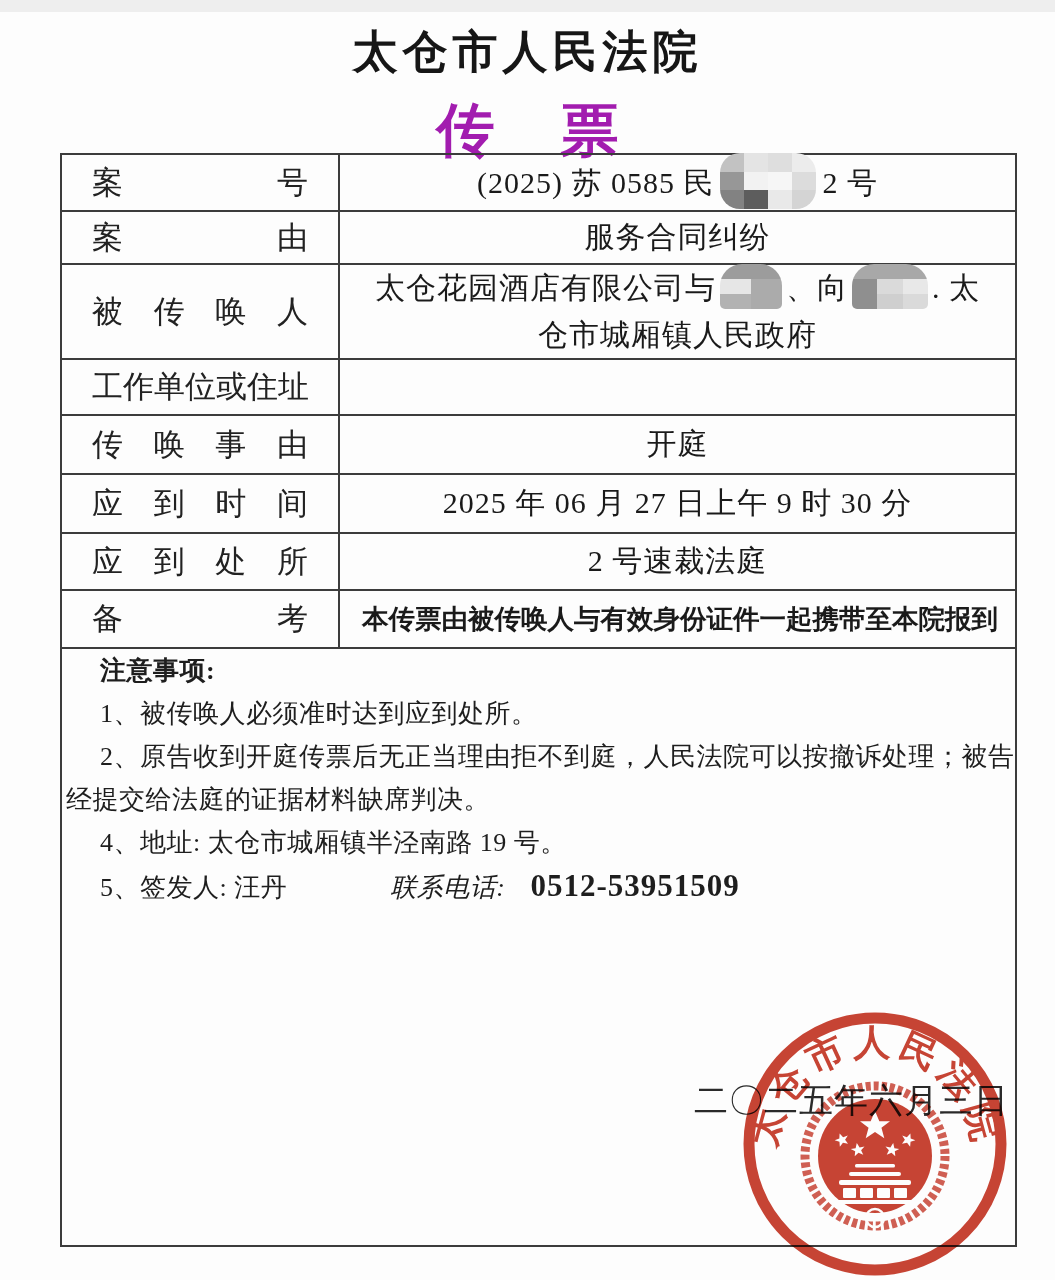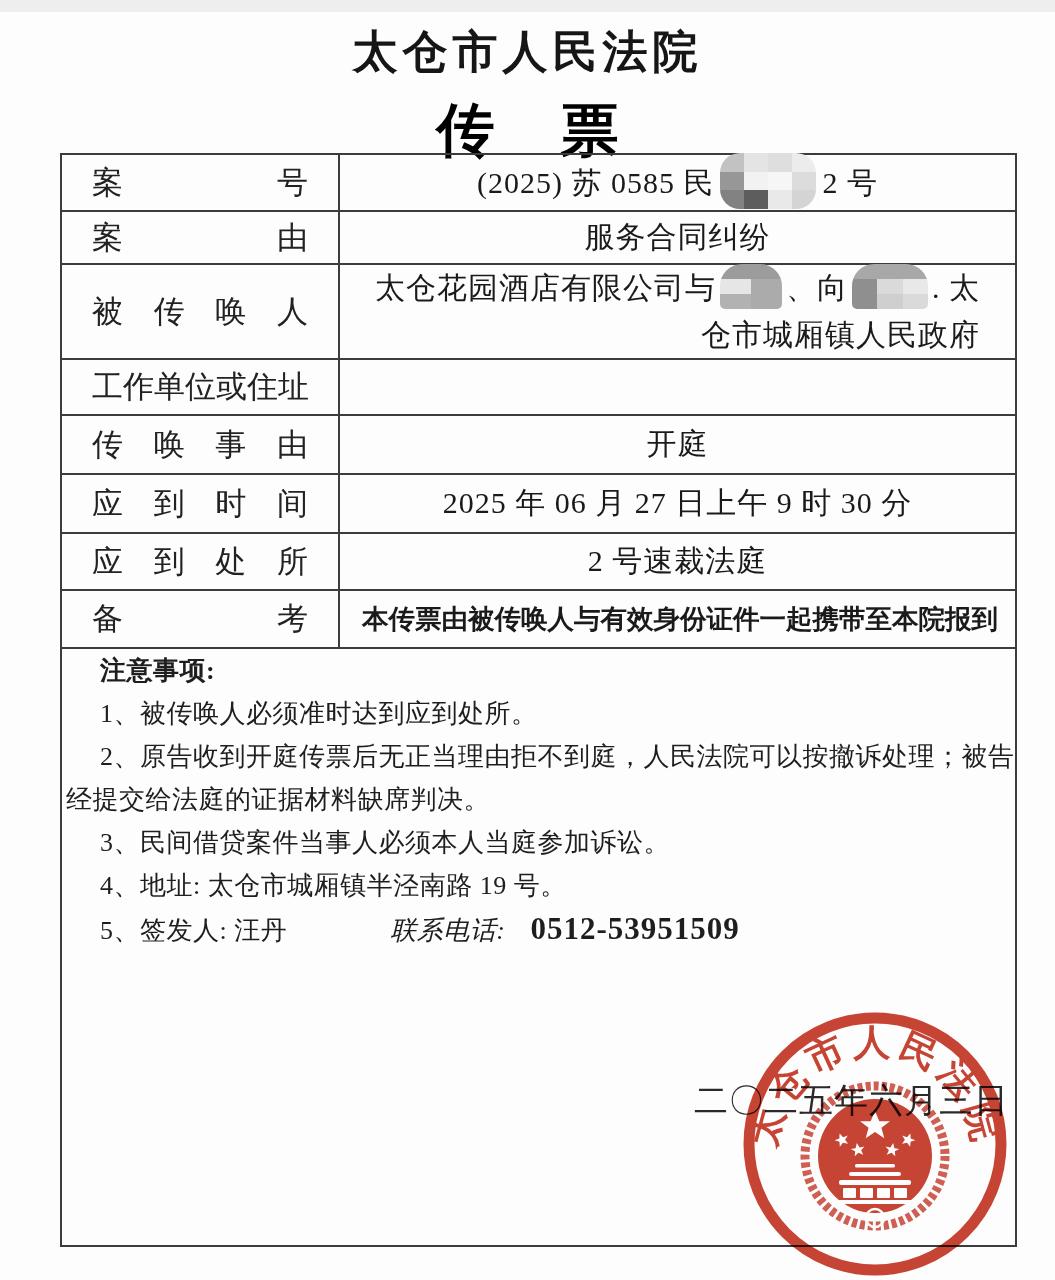--- a/index.html
+++ b/index.html
@@ -8,21 +8,21 @@
     position:relative;
     background:#fdfdfd;
     font-family:"Liberation Serif","DejaVu Serif",serif;
     color:#1c1c1c;
   }
   .photo-top-strip { position:absolute; left:0; top:0; width:1055px; height:12px; background:#eeeeee; }
 
   
   .header { position:absolute; left:0; top:22px; width:1055px; text-align:center; }
   .court-title { font-size:45px; font-weight:bold; letter-spacing:5px; color:#161616; }
-  .doc-title   { margin-top:10px; font-size:58px; font-weight:900; letter-spacing:66px; text-indent:66px; color:#000000; }
+  .doc-title   { margin-top:10px; font-size:58px; font-weight:900; letter-spacing:66px; text-indent:66px; color:#a21caf; }
 
   
   .outer-box {
     position:absolute; left:60px; top:153px; width:957px; height:1094px;
     border:2px solid #3c3c3c; background:transparent;
   }
 
   
   .t-row { display:grid; grid-template-columns:278px 1fr; border-bottom:2px solid #3c3c3c; }
   .r1{height:57px;} .r2{height:53px;} .r3{height:95px;} .r4{height:56px;}
@@ -32,21 +32,21 @@
     display:flex; align-items:center; padding:0 30px;
     font-size:31px; color:#222;
   }
   .label-cell .justify-chars { flex:1; display:flex; justify-content:space-between; }
   .value-cell {
     display:flex; align-items:center; justify-content:center;
     font-size:30px; color:#1a1a1a; letter-spacing:1px;
   }
   .value-cell.left { justify-content:flex-start; padding-left:22px; }
   .remark-text { font-weight:bold; font-size:26.5px; letter-spacing:0; }
-  .summoned-block { text-align:right; line-height:44px; font-size:30px; }
+  .summoned-block { text-align:center; line-height:44px; font-size:30px; }
 
   
   .mosaic { display:inline-flex; flex-direction:column; overflow:hidden; vertical-align:middle; }
   .mosaic .mrow { display:flex; flex:1; }
   .mosaic .mrow div { flex:1; }
   .mosaic-case { width:96px; height:56px; border-radius:20px; margin:0 6px; position:relative; top:-2px; }
   .mosaic-a { width:62px; height:45px; border-radius:22px 22px 5px 5px; margin:0 4px; position:relative; top:-4px; }
   .mosaic-b { width:76px; height:45px; border-radius:22px 22px 5px 5px; margin:0 4px; position:relative; top:-4px; }
   .c1{background:#c2c2c2;} .c2{background:#e4e4e4;} .c3{background:#dedede;} .c4{background:#ececec;}
   .c5{background:#979797;} .c6{background:#f2f2f2;} .c7{background:#f6f6f6;} .c8{background:#dcdcdc;}
@@ -245,21 +245,20 @@
     <div class="value-cell left">
       <span class="remark-text">本传票由被传唤人与有效身份证件一起携带至本院报到</span>
     </div>
   </div>
 
   <div class="notes">
     <div class="note-line ind note-heading">注意事项:</div>
     <div class="note-line ind">1、被传唤人必须准时达到应到处所。</div>
     <div class="note-line ind">2、原告收到开庭传票后无正当理由拒不到庭，人民法院可以按撤诉处理；被告</div>
     <div class="note-line">经提交给法庭的证据材料缺席判决。</div>
-    <div class="note-line ind">3、民间借贷案件当事人必须本人当庭参加诉讼。</div>
     <div class="note-line ind">4、地址: 太仓市城厢镇半泾南路 19 号。</div>
     <div class="note-line ind signer-line">
       <span>5、签发人: 汪丹</span>
       <span class="contact-label">联系电话:</span>
       <span class="phone">0512-53951509</span>
     </div>
   </div>
 </div>
 
 <div class="issue-date">二〇二五年六月三日</div>

